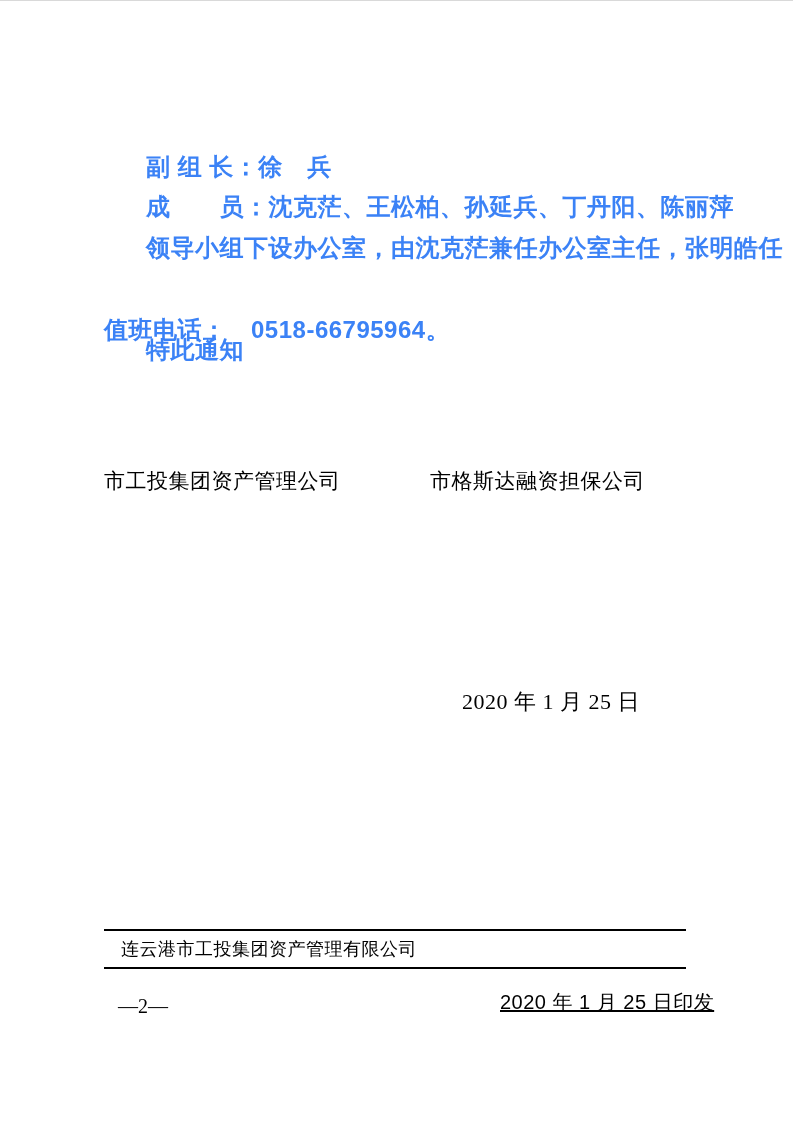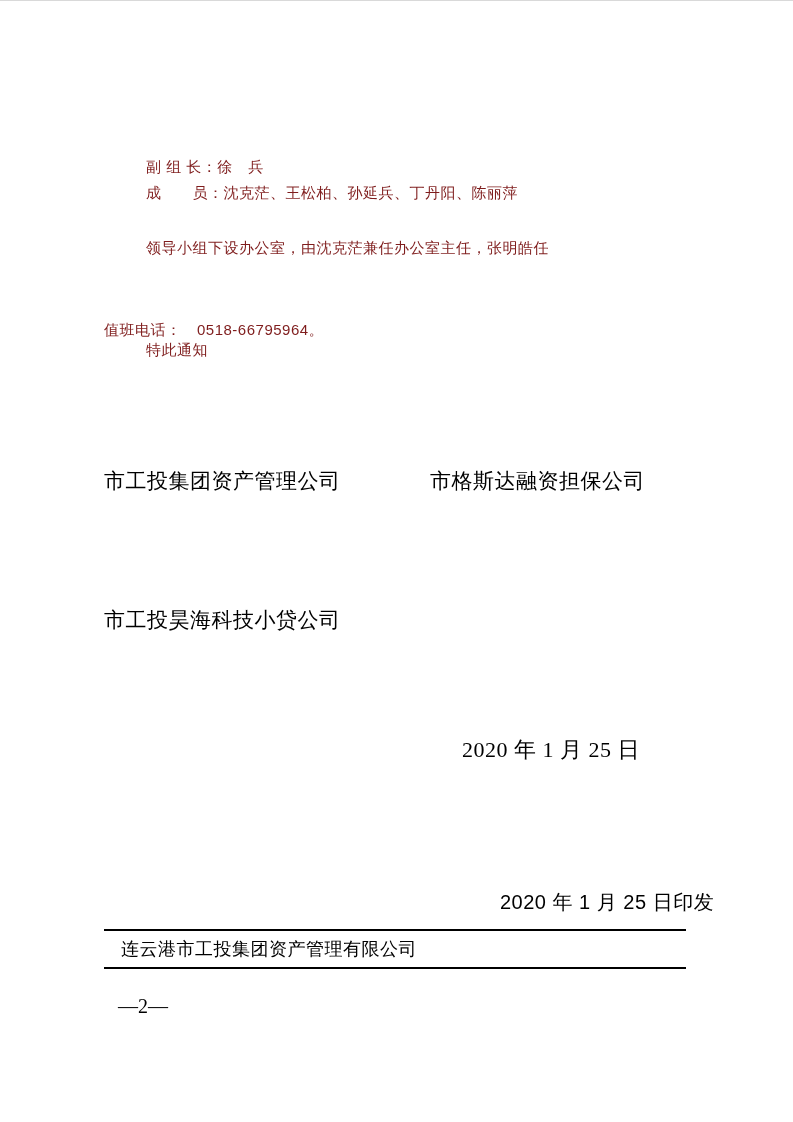--- a/index.html
+++ b/index.html
@@ -13,30 +13,31 @@
     height: 1122px;
     background: #ffffff;
     overflow: hidden;
     border-top: 1px solid #d9d9d9;
     font-family: "Liberation Sans", "DejaVu Sans", sans-serif;
     color: #000000;
   }
   .line {
     position: absolute;
     left: 104px;
-    font-size: 15px;
+    font-size: 24px;
     line-height: 26px;
-    color: #7f1d1d;
+    color: #3b82f6;
     white-space: pre;
     letter-spacing: 0.5px;
+    font-weight: bold;
   }
   .indent { left: 146px; }
 
   .l-deputy   { top: 153px; }
-  .l-members  { top: 179px; text-align: right; }
+  .l-members  { top: 193px; text-align: right; }
   .l-office1  { top: 234px; }
   .l-office2  { top: 275px; }
   .l-phone    { top: 316px; }
   .l-notice   { top: 336px; }
 
   .sig {
     position: absolute;
     font-size: 21px;
     line-height: 26px;
     white-space: pre;
@@ -47,21 +48,20 @@
   .sig-3 { top: 606px; left: 104px; }
 
   .doc-date {
     position: absolute;
     top: 686px;
     left: 462px;
     font-family: "Liberation Serif", "DejaVu Serif", serif;
     font-size: 22px;
     white-space: pre;
     letter-spacing: 0.5px;
-    margin-top: 48px;
   }
 
   .footer-rule {
     position: absolute;
     left: 104px;
     width: 582px;
     height: 2px;
     background: #000000;
   }
   .footer-rule-top { top: 928px; }
@@ -70,25 +70,26 @@
   .footer-issuer {
     position: absolute;
     top: 936px;
     left: 121px;
     font-size: 18px;
     white-space: pre;
     letter-spacing: 0.5px;
   }
   .footer-print-date {
     position: absolute;
-    top: 888px;
+    top: 988px;
     left: 500px;
     font-size: 20px;
     white-space: pre;
     letter-spacing: 0.5px;
+    text-decoration: underline;
   }
 
   .page-number {
     position: absolute;
     top: 994px;
     left: 118px;
     font-family: "Liberation Serif", "DejaVu Serif", serif;
     font-size: 20px;
     white-space: pre;
   }
@@ -106,21 +107,20 @@
 
 
   <div class="line l-phone">值班电话：　0518-66795964。</div>
 
   <div class="line indent l-notice">特此通知</div>
 
   <div class="sig sig-2">市格斯达融资担保公司</div>
 
   <div class="sig sig-1">市工投集团资产管理公司</div>
 
-  <div class="sig sig-3">市工投昊海科技小贷公司</div>
 
   <div class="doc-date">2020 年 1 月 25 日</div>
 
   <div class="footer-rule footer-rule-top"></div>
 
   <div class="footer-issuer">连云港市工投集团资产管理有限公司</div>
 
   <div class="footer-print-date">2020 年 1 月 25 日印发</div>
 
   <div class="footer-rule footer-rule-bottom"></div>

